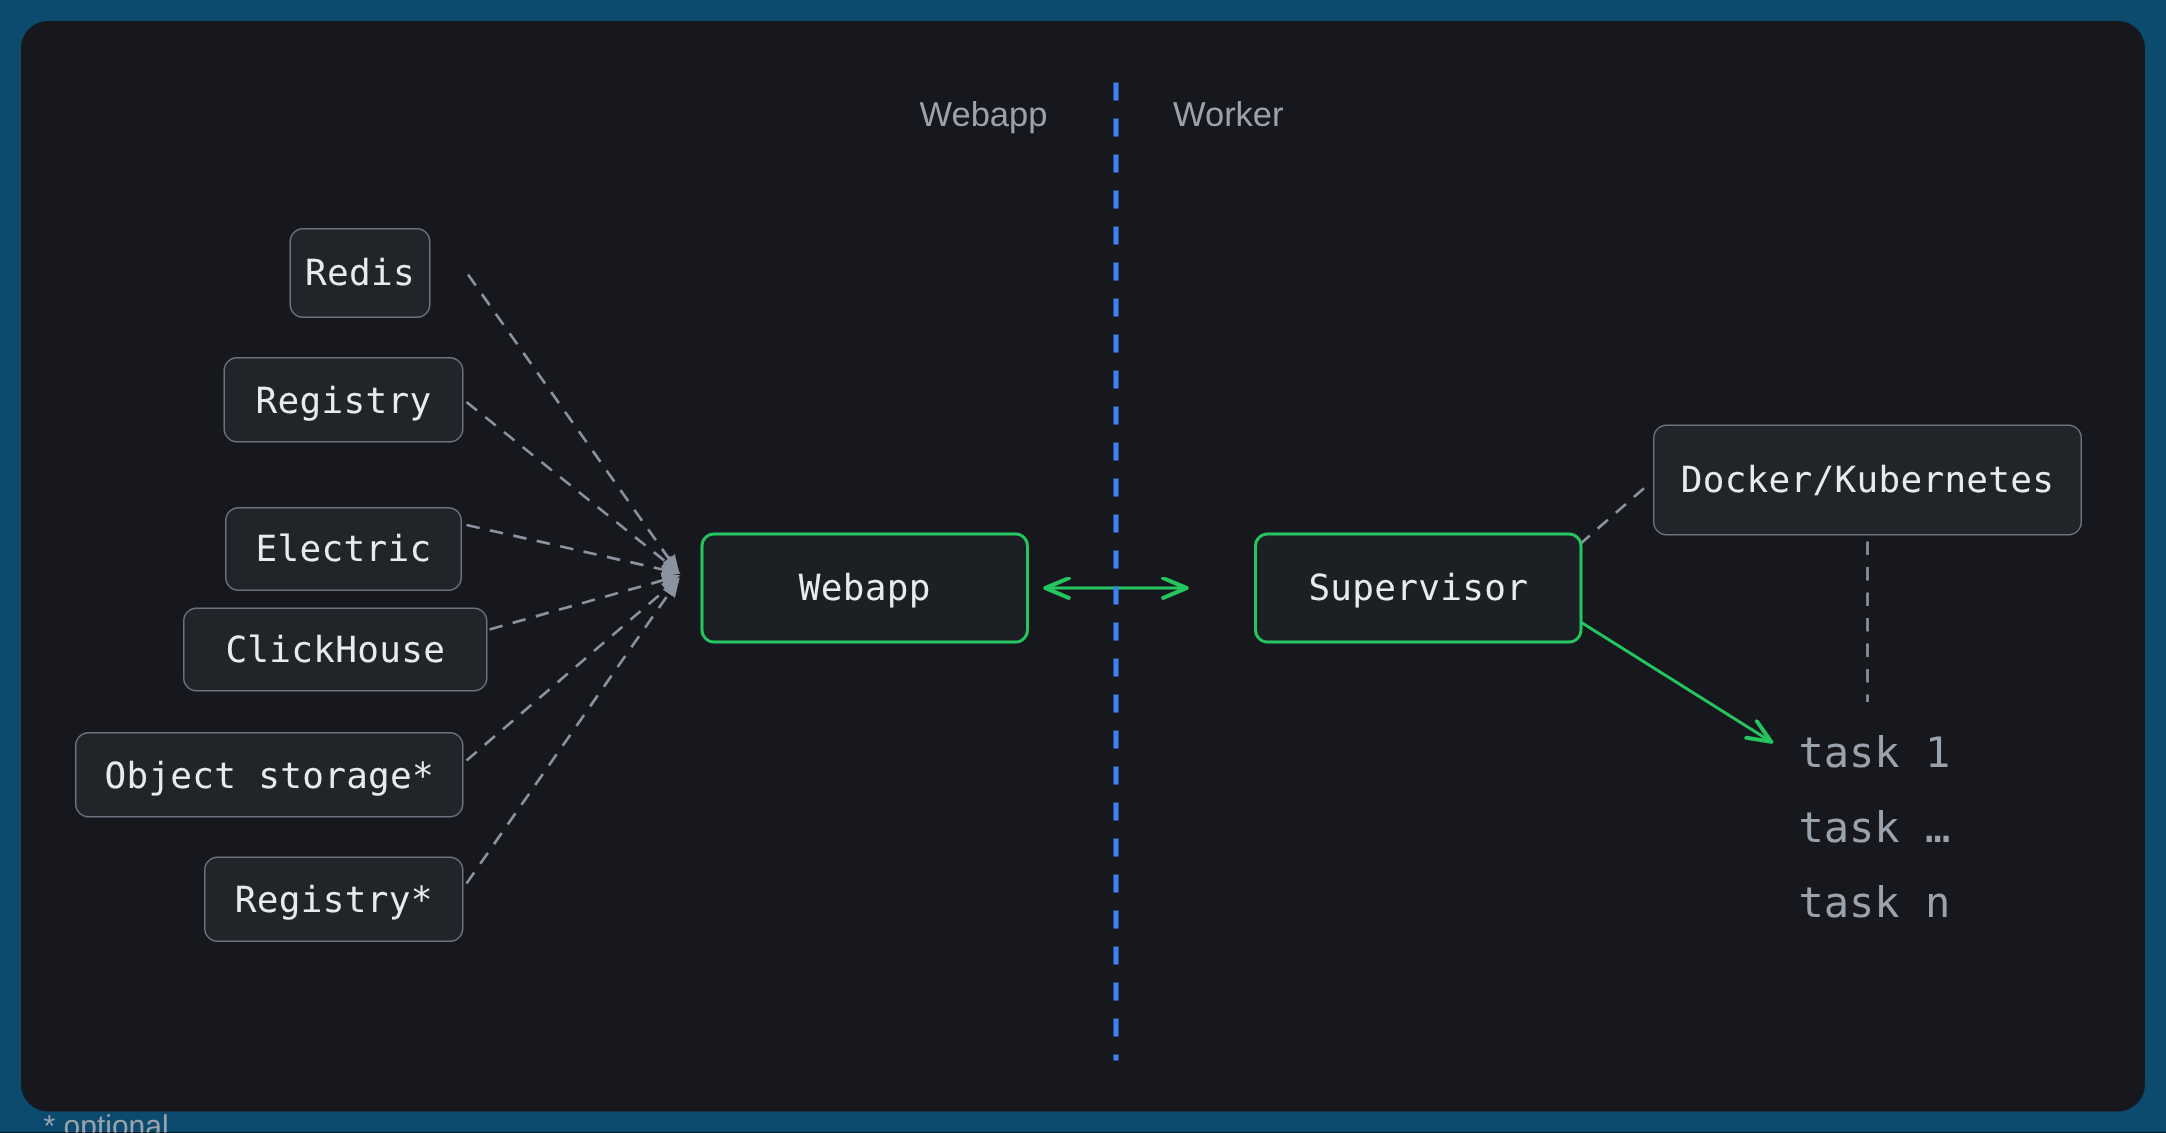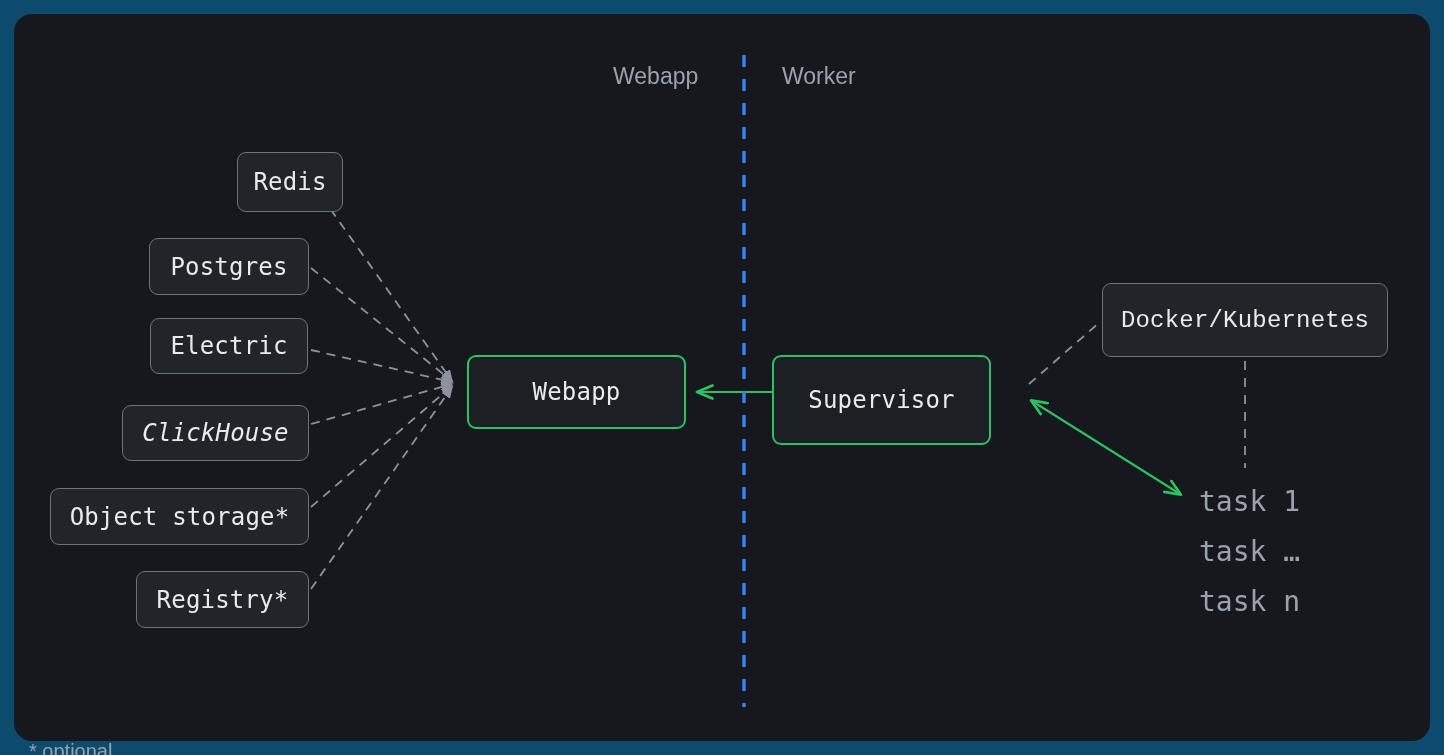--- a/index.html
+++ b/index.html
@@ -118,29 +118,29 @@
     <line x1="698" y1="392" x2="790" y2="392" stroke="#25c55f" stroke-width="2.1" fill="none" marker-start="url(#arrow-green-start)" marker-end="url(#arrow-green-end)"></line>
 
     <line x1="1032" y1="401" x2="1180" y2="494" stroke="#25c55f" stroke-width="2.1" fill="none" marker-start="url(#arrow-green-start)" marker-end="url(#arrow-green-end)"></line>
 
     <line x1="744" y1="55" x2="744" y2="707" stroke="#3b82f6" stroke-width="3.4" stroke-dasharray="12 12" fill="none"></line>
   </svg>
 
   <div class="lane-label" style="left:613px; top:63px;">Webapp</div>
   <div class="lane-label" style="left:782px; top:63px;">Worker</div>
 
-  <div class="node" style="left:193px; top:152px; width:106px; height:60px;margin-left:44px;">Redis</div>
-  <div class="node" style="left:149px; top:238px; width:160px; height:57px;">Postgres</div>
-  <div class="node" style="left:150px; top:318px; width:158px; height:56px;">Electric</div>
-  <div class="node" style="left:122px; top:405px; width:187px; height:56px;font-style:italic;">ClickHouse</div>
+  <div class="node" style="left:193px; top:152px; width:94px; height:60px;">Redis</div>
+  <div class="node" style="left:149px; top:238px; width:160px; height:57px;">Registry</div>
+  <div class="node" style="left:150px; top:338px; width:158px; height:56px;">Electric</div>
+  <div class="node" style="left:122px; top:405px; width:203px; height:56px;">ClickHouse</div>
   <div class="node" style="left:136px; top:571px; width:173px; height:57px;">Registry*</div>
   <div class="node" style="left:50px; top:488px; width:259px; height:57px;">Object storage*</div>
 
   <div class="node accent" style="left:467px; top:355px; width:219px; height:74px;">Webapp</div>
-  <div class="node accent" style="left:772px; top:355px; width:219px; height:90px;">Supervisor</div>
-  <div class="node" style="left:1102px; top:283px; width:286px; height:74px;font-family:Liberation Mono, monospace;">Docker/Kubernetes</div>
+  <div class="node accent" style="left:836px; top:355px; width:219px; height:74px;">Supervisor</div>
+  <div class="node" style="left:1102px; top:283px; width:286px; height:74px;">Docker/Kubernetes</div>
 
   <div class="task-label" style="left:1199px; top:485px;">task 1</div>
   <div class="task-label" style="left:1199px; top:535px;">task …</div>
   <div class="task-label" style="left:1199px; top:585px;">task n</div>
 
   <div class="footnote">* optional</div>
 </div>
 
 </body></html>

